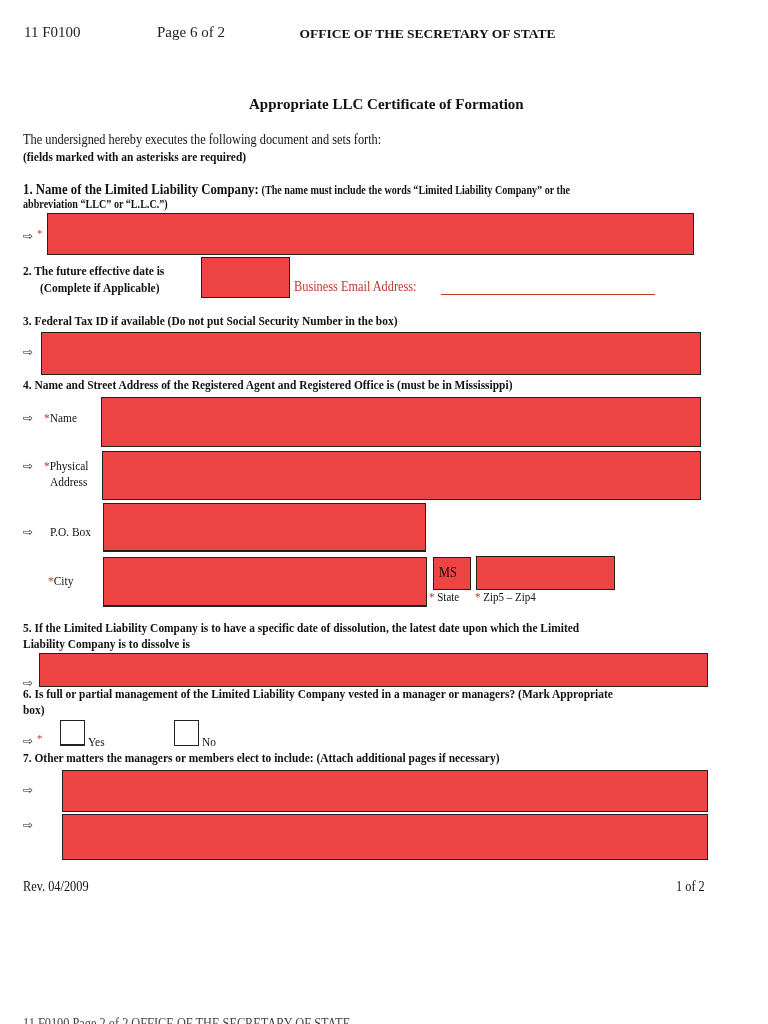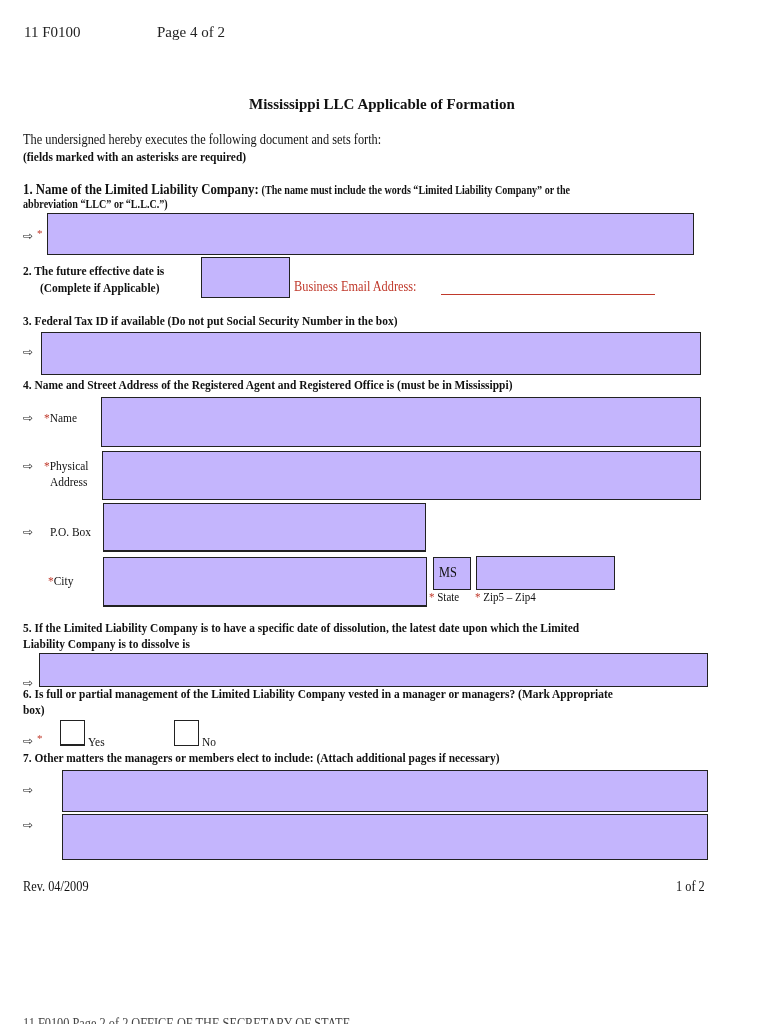--- a/index.html
+++ b/index.html
@@ -3,38 +3,39 @@
 <meta charset="utf-8">
 <style>
   html, body { margin: 0; padding: 0; background: #ffffff; }
   body { width: 768px; height: 1024px; position: relative; overflow: hidden; font-family: "Liberation Serif", serif; color: #111; }
   .abs { position: absolute; }
   .hdr-small { font-size: 15px; color: #222; }
   .office { font-size: 13.5px; font-weight: bold; text-align: center; line-height: 18px; }
   .title { font-size: 15px; font-weight: bold; }
   .narrow { font-family: "Liberation Serif", serif; font-size: 13px; transform: scaleX(0.88); transform-origin: left top; white-space: nowrap; }
   .bold { font-weight: bold; }
-  .box { position: absolute; border: 1.5px solid #222; background: #c4b5fd; box-sizing: border-box; text-decoration: underline; }
+  .box { position: absolute; border: 1.5px solid #222; background: #ef4444; box-sizing: border-box; text-decoration: underline; }
   .box input { width: 100%; height: 100%; border: none; background: transparent; outline: none; padding: 2px 6px; box-sizing: border-box; font-family: "Liberation Serif", serif; font-size: 13px; }
   .arrow { position: absolute; font-size: 12px; color: #222; font-family: "DejaVu Sans", sans-serif; }
   .req { color: #c0392b; }
   .red { color: #c0392b; }
   .lbl { font-size: 13px; white-space: nowrap; }
   .email-line { position: absolute; border-bottom: 1.2px solid #c0392b; height: 0; }
   .chk { position: absolute; border: 1.3px solid #222; box-sizing: border-box; background: #fff; cursor: pointer; }
   .chk.yes { border-bottom-width: 2.5px; }
 </style>
 </head>
 <body>
 
 <div class="abs hdr-small" style="left:24px; top:24px;">11   F0100</div>
-<div class="abs hdr-small" style="left:157px; top:24px;">Page 4 of 2</div>
+<div class="abs hdr-small" style="left:157px; top:24px;">Page 6 of 2</div>
 <div class="abs office" style="left:260px; top:25px; width:335px;">
+  <div>OFFICE OF THE SECRETARY OF STATE</div>
 </div>
-<div class="abs title" style="left:249px; top:96px;">Mississippi LLC Applicable of Formation</div>
+<div class="abs title" style="left:249px; top:96px;">Appropriate LLC Certificate of Formation</div>
 
 <div class="abs narrow" style="left:23px; top:132px; font-size:14px;">The undersigned hereby executes the following document and sets forth:</div>
 <div class="abs narrow bold" style="left:23px; top:149px;">(fields marked with an asterisks are required)</div>
 
 <div class="abs narrow" style="left:23px; top:181px;">
   <span class="bold" style="font-size:14.5px;">1. Name of the Limited Liability Company:</span>
   <span class="bold" style="font-size:11.5px;">(The name must include the words “Limited Liability Company” or the</span>
 </div>
 <div class="abs narrow bold" style="left:23px; top:198px; font-size:11.5px;">abbreviation “LLC” or “L.L.C.”)</div>
 <span class="arrow" style="left:23px; top:229px;">⇨</span>

